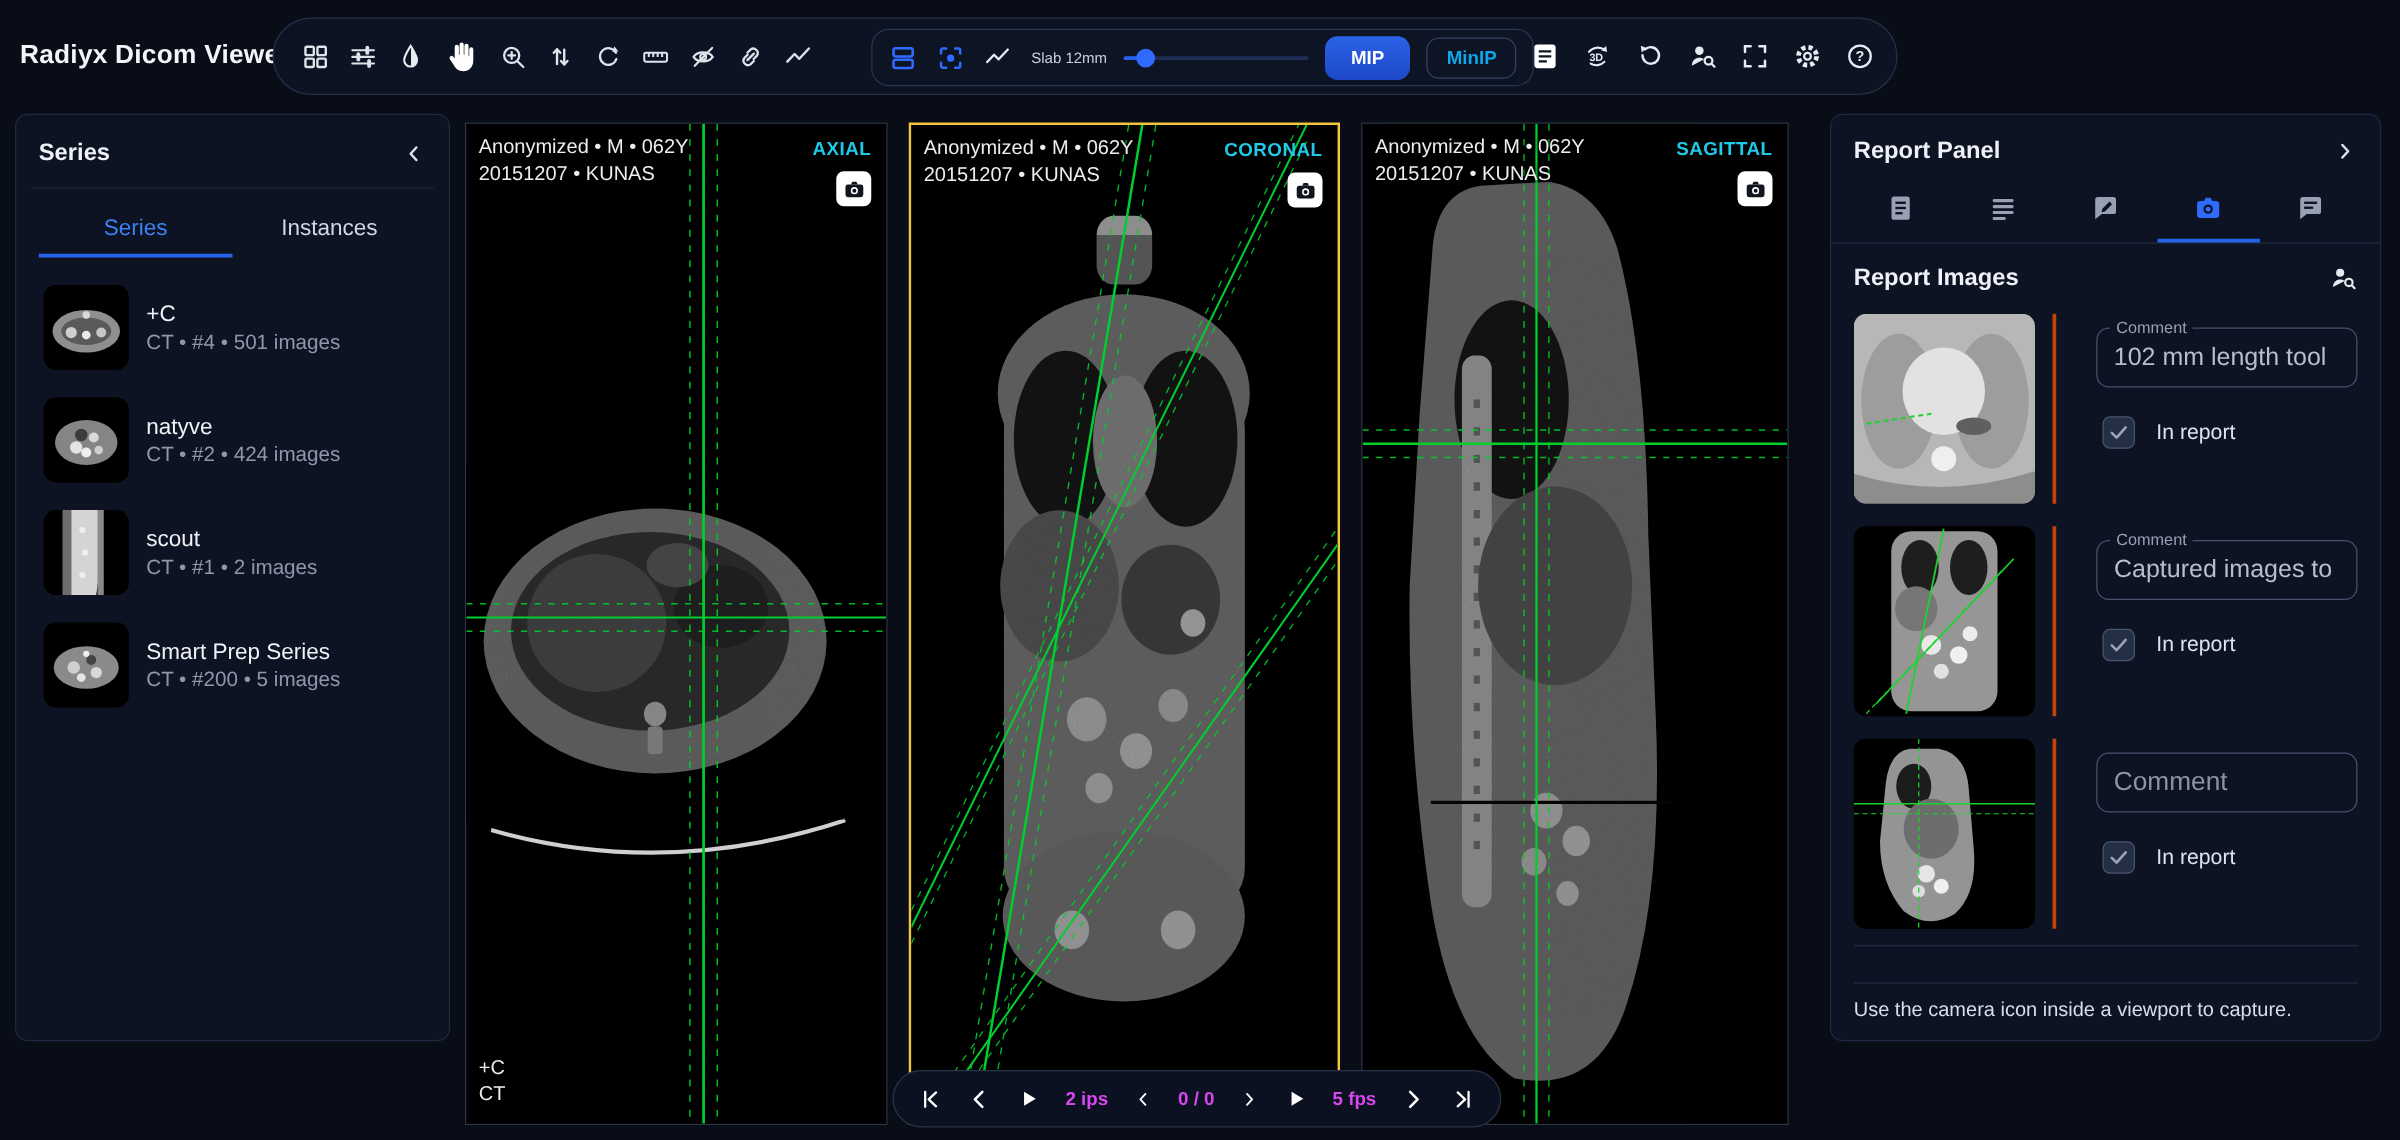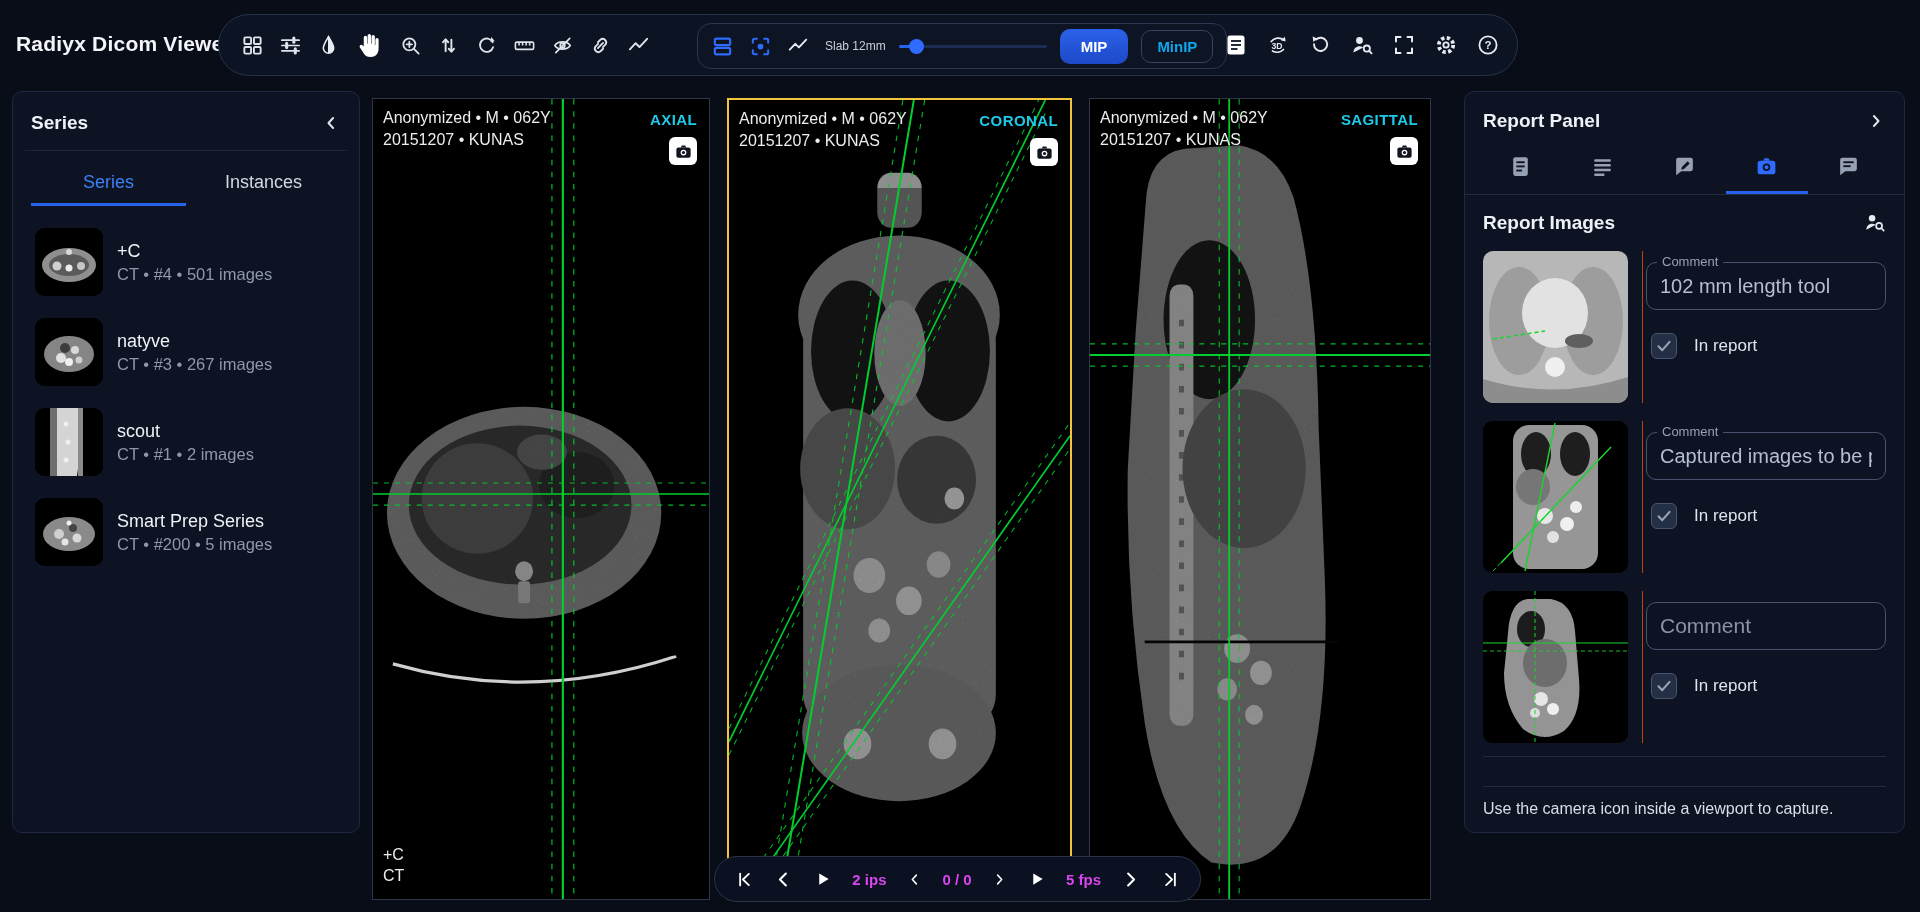--- a/index.html
+++ b/index.html
@@ -57,21 +57,21 @@
   .rp-title{font-size:19px;font-weight:700;color:#eef1f7}
   .rp-tabs{display:flex;margin:12px -18px 0;padding:0 14px;border-bottom:1px solid #212b42}
   .rp-tab{flex:1;display:flex;justify-content:center;padding:10px 0 12px;border-bottom:3px solid transparent;cursor:pointer}
   .rp-tab.active{border-bottom-color:#2563eb}
   .rp-section{display:flex;align-items:center;justify-content:space-between;margin-top:16px}
   .rp-sec-title{font-size:19px;font-weight:700;color:#eef1f7}
   .rrows{margin-top:8px;border-bottom:1px solid #212b42;padding-bottom:4px}
   .rrow{display:flex;gap:14px;padding:9px 0}
   .rthumb{width:145px;height:152px;border-radius:10px;overflow:hidden;background:#000;flex:none;cursor:pointer}
   .rthumb svg{width:100%;height:100%}
-  .rright{flex:1;border-left:1px solid #c2410c;padding-left:3px;padding-top:2px}
+  .rright{flex:1;border-left:3px solid #c2410c;padding-left:32px;padding-top:2px}
   .cfield{position:relative;border:1px solid #47536e;border-radius:10px;height:48px;display:flex;align-items:center;padding:0 13px;margin-top:9px}
   .flabel{position:absolute;top:-9px;left:10px;padding:0 5px;background:#0d1322;font-size:13px;color:#97a0b3}
   .cinput{width:100%;background:transparent;border:none;outline:none;font-family:inherit;font-size:20px;color:#b6bfd0;white-space:nowrap;overflow:hidden}
   .cinput::placeholder{color:#8b93a5;font-size:21px}
   .chkrow{display:flex;align-items:center;gap:17px;margin-top:23px;padding-left:5px}
   .chk{width:26px;height:26px;border-radius:6px;background:#242e44;border:1px solid #4a5571;display:flex;align-items:center;justify-content:center;cursor:pointer;flex:none}
   .chklabel{font-size:17px;color:#dfe3ec}
   .rp-footer{margin-top:auto;border-top:1px solid #212b42;padding-top:13px;font-size:16px;color:#d9dee9}
 
   
@@ -297,21 +297,21 @@
             <ellipse cx="34" cy="36" rx="25" ry="18" fill="#858585"></ellipse>
             <circle cx="30" cy="30" r="5" fill="#3c3c3c"></circle>
             <circle cx="26" cy="40" r="5" fill="#e3e3e3"></circle>
             <circle cx="40" cy="32" r="4" fill="#d8d8d8"></circle>
             <circle cx="34" cy="44" r="4" fill="#efefef"></circle>
             <circle cx="44" cy="42" r="3.5" fill="#cfcfcf"></circle>
           </svg>
       </div>
       <div>
         <div class="s-title">natyve</div>
-        <div class="s-meta">CT • #3 • 267 images</div>
+        <div class="s-meta">CT • #2 • 424 images</div>
       </div>
     </div>
     <div class="series-item">
       <div class="sthumb">
         <svg viewBox="0 0 68 68">
             <rect width="68" height="68" fill="#000"></rect>
             <rect x="15" y="0" width="7" height="68" fill="#6e6e6e"></rect>
             <path d="M22 0 h22 q4 34 -2 68 h-20 Z" fill="#d4d4d4"></path>
             <rect x="43" y="0" width="5" height="68" fill="#8a8a8a"></rect>
             <circle cx="31" cy="16" r="2.5" fill="#efefef"></circle>

